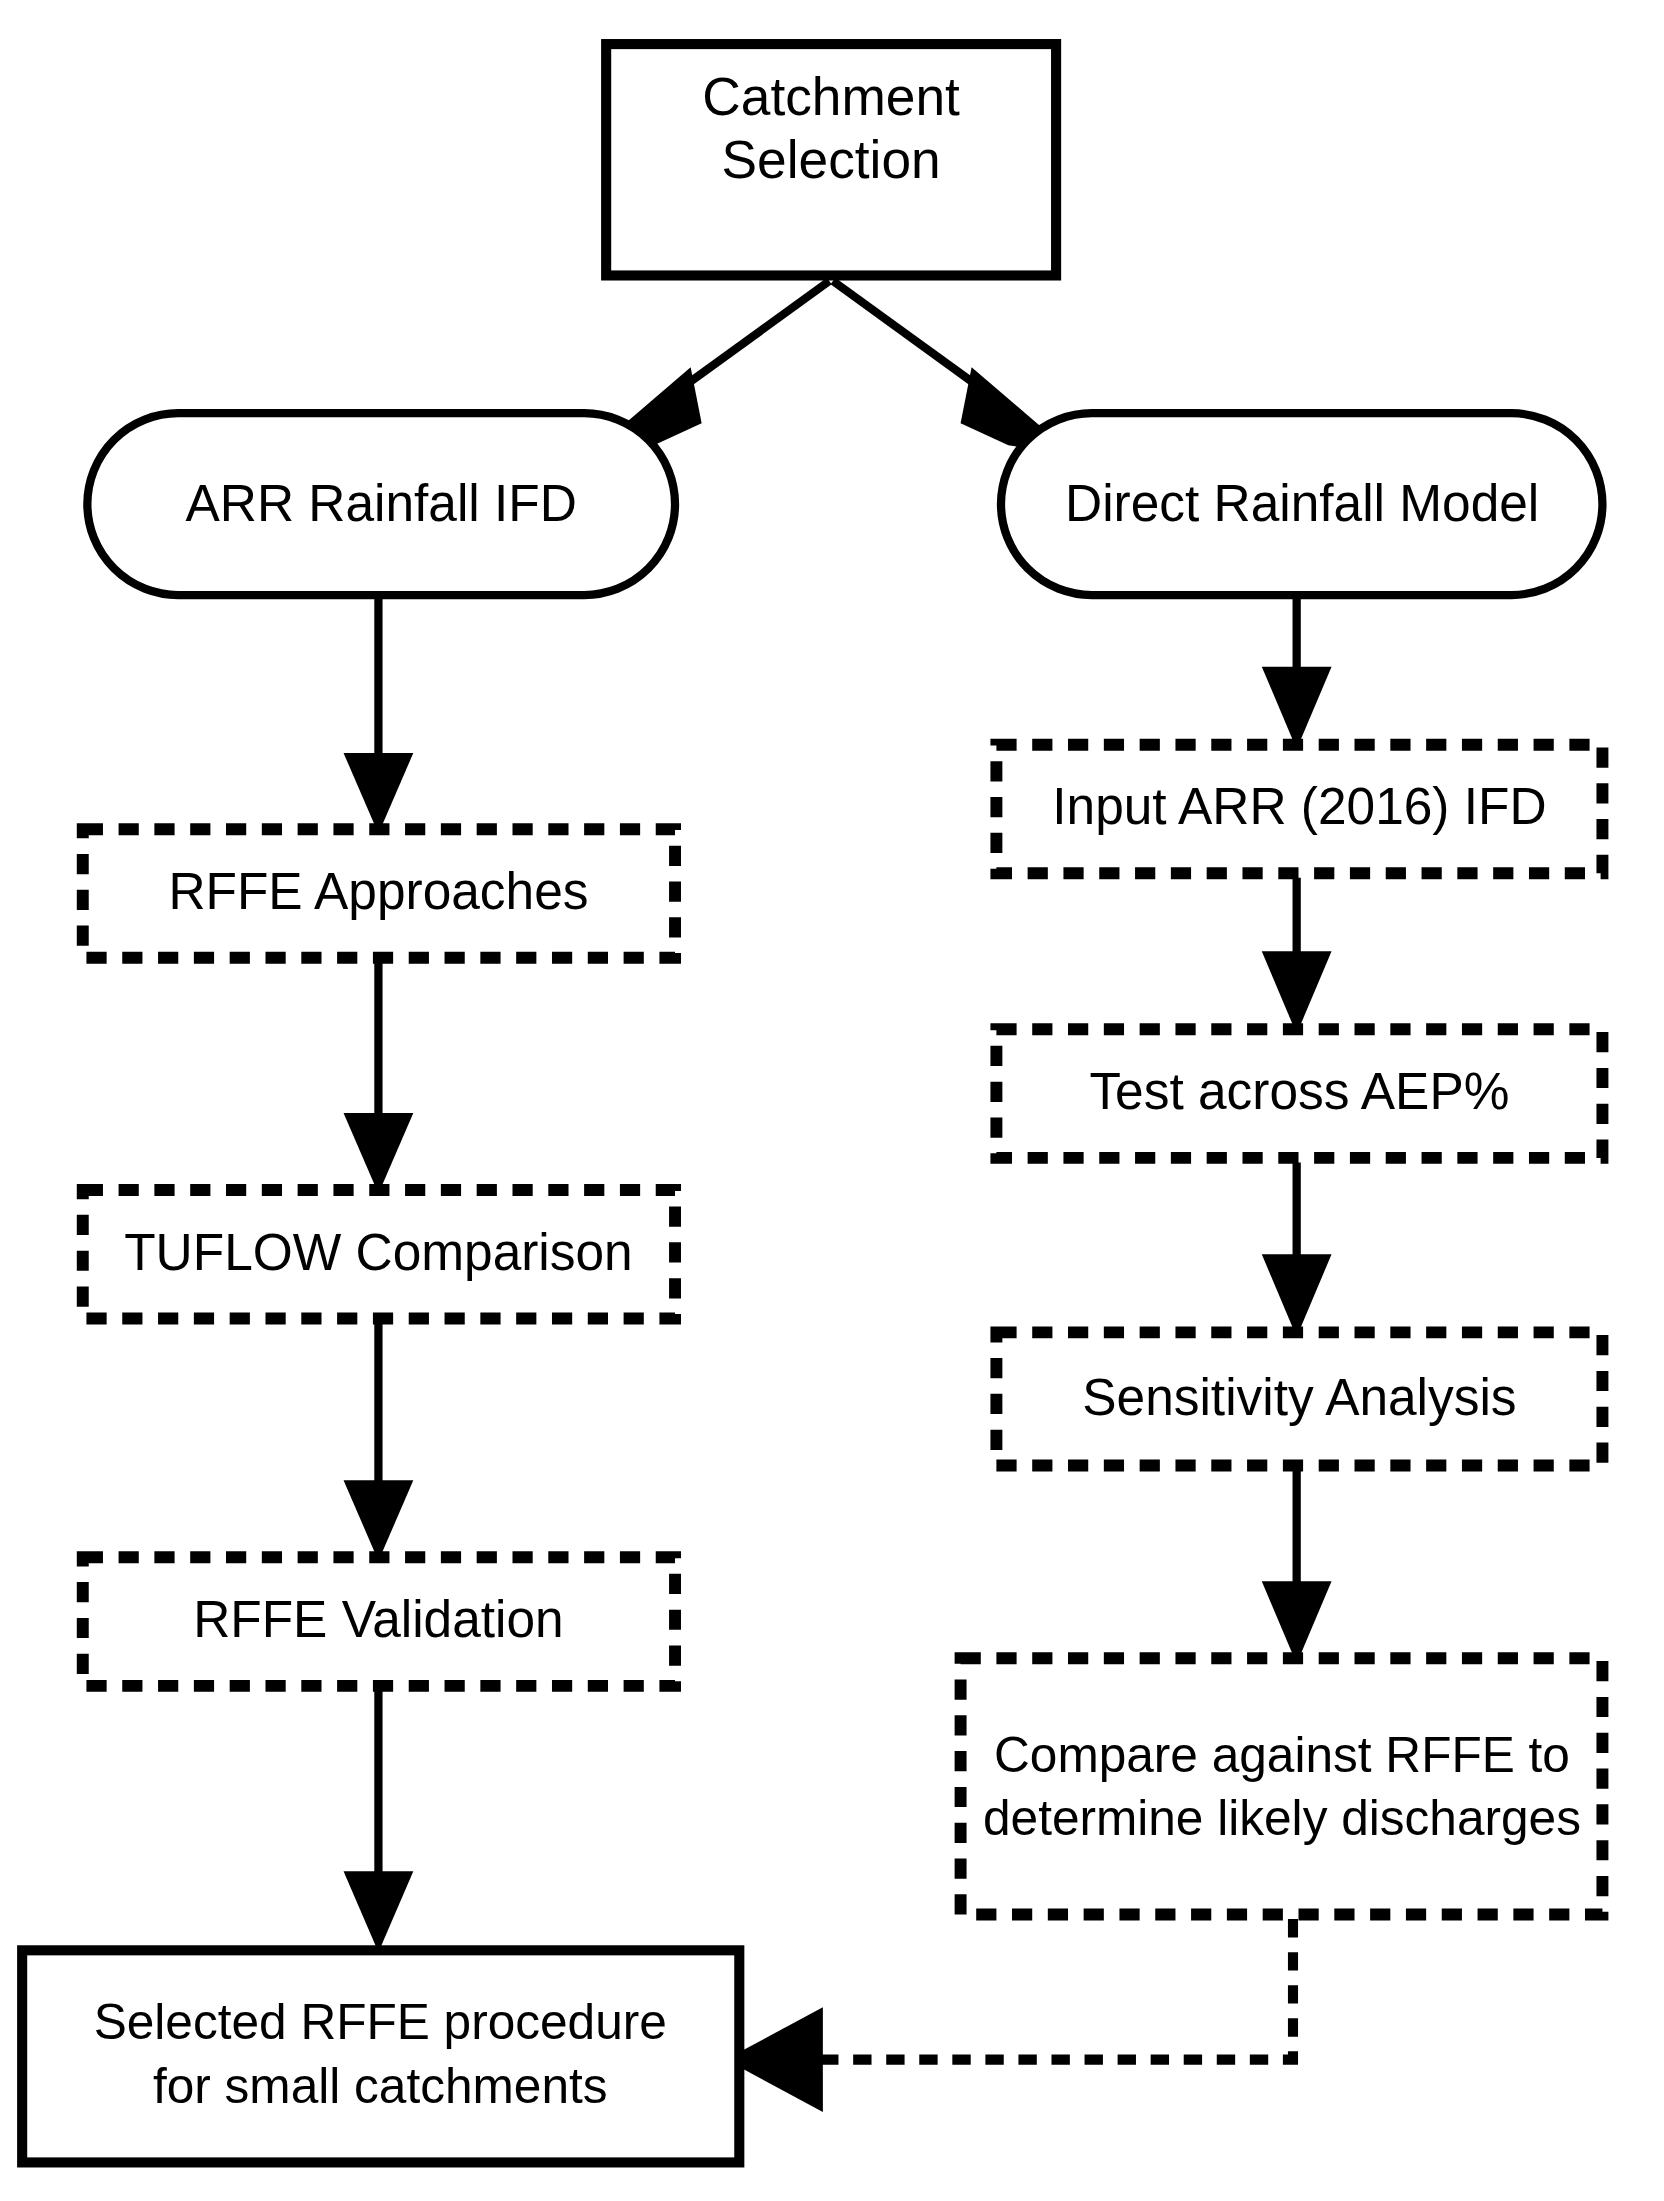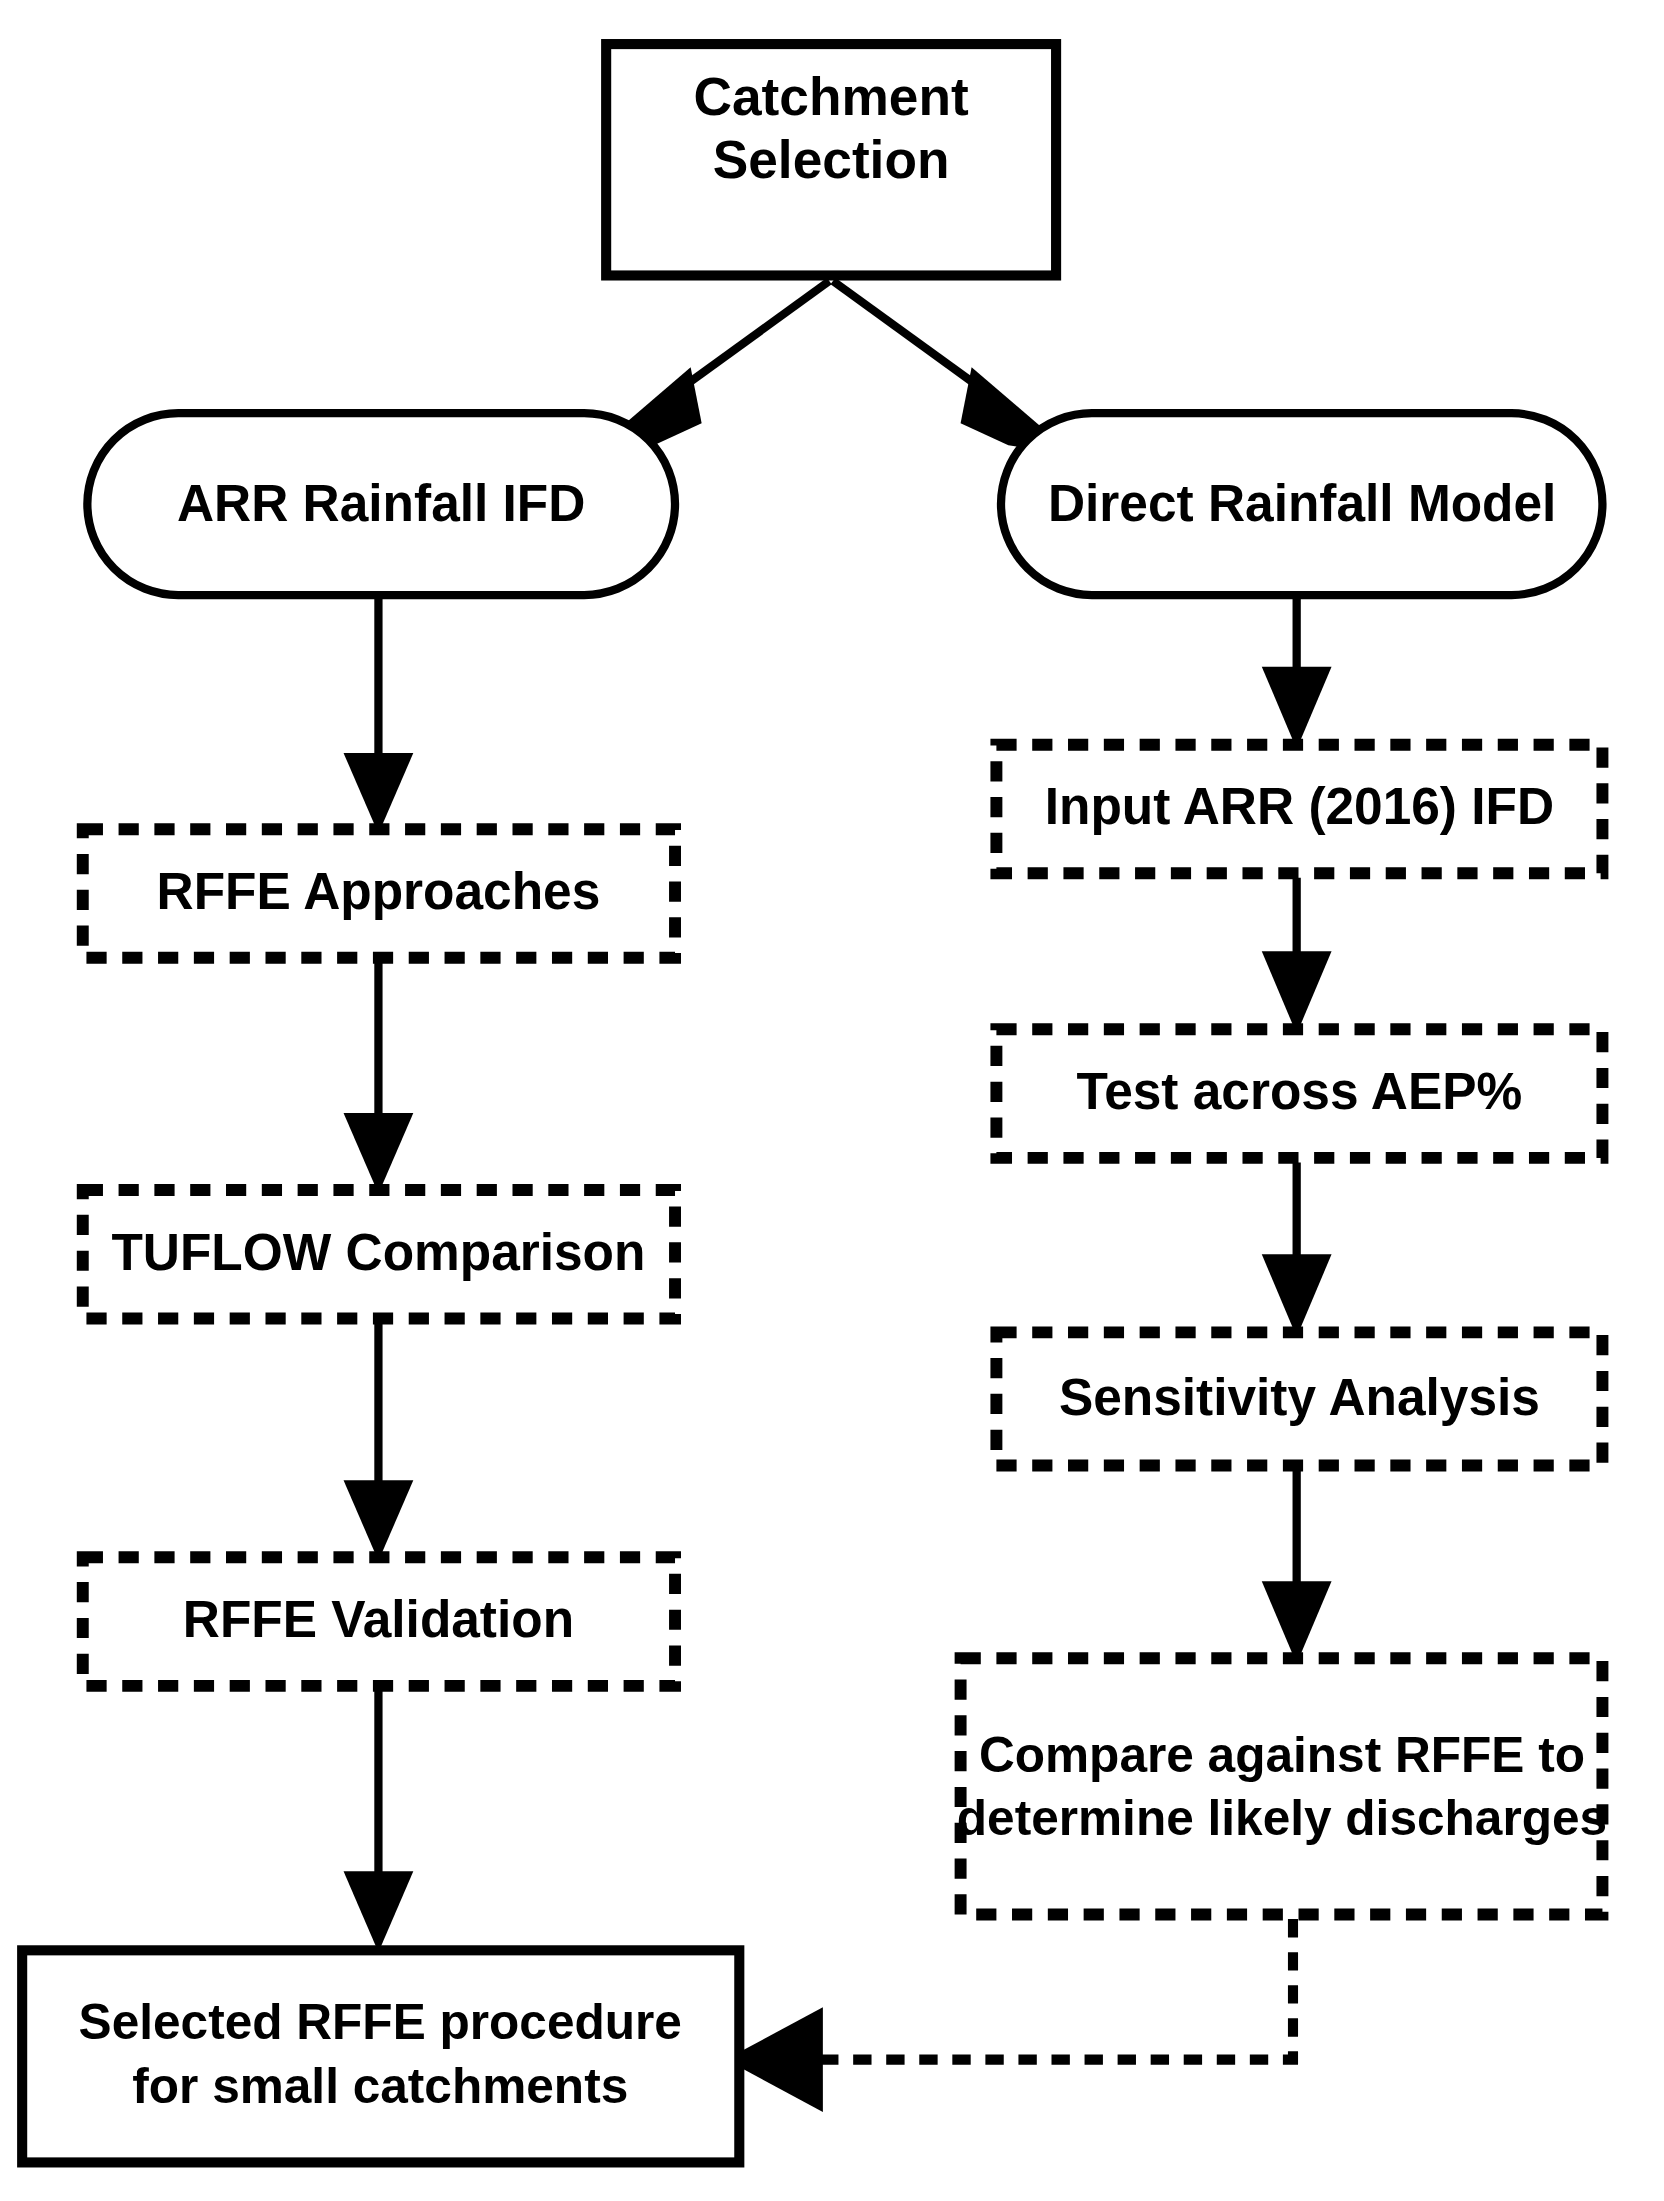--- a/index.html
+++ b/index.html
@@ -12,21 +12,20 @@
     width: 1665px;
     height: 2201px;
     font-family: "Liberation Sans", sans-serif;
     overflow: hidden;
   }
   #flow-root {
     position: relative;
     width: 1665px;
     height: 2201px;
     background: #ffffff;
-    font-weight: bold;
   }
   svg.flow-svg {
     position: absolute;
     left: 0;
     top: 0;
     width: 1665px;
     height: 2201px;
     display: block;
   }
   .node-text {

